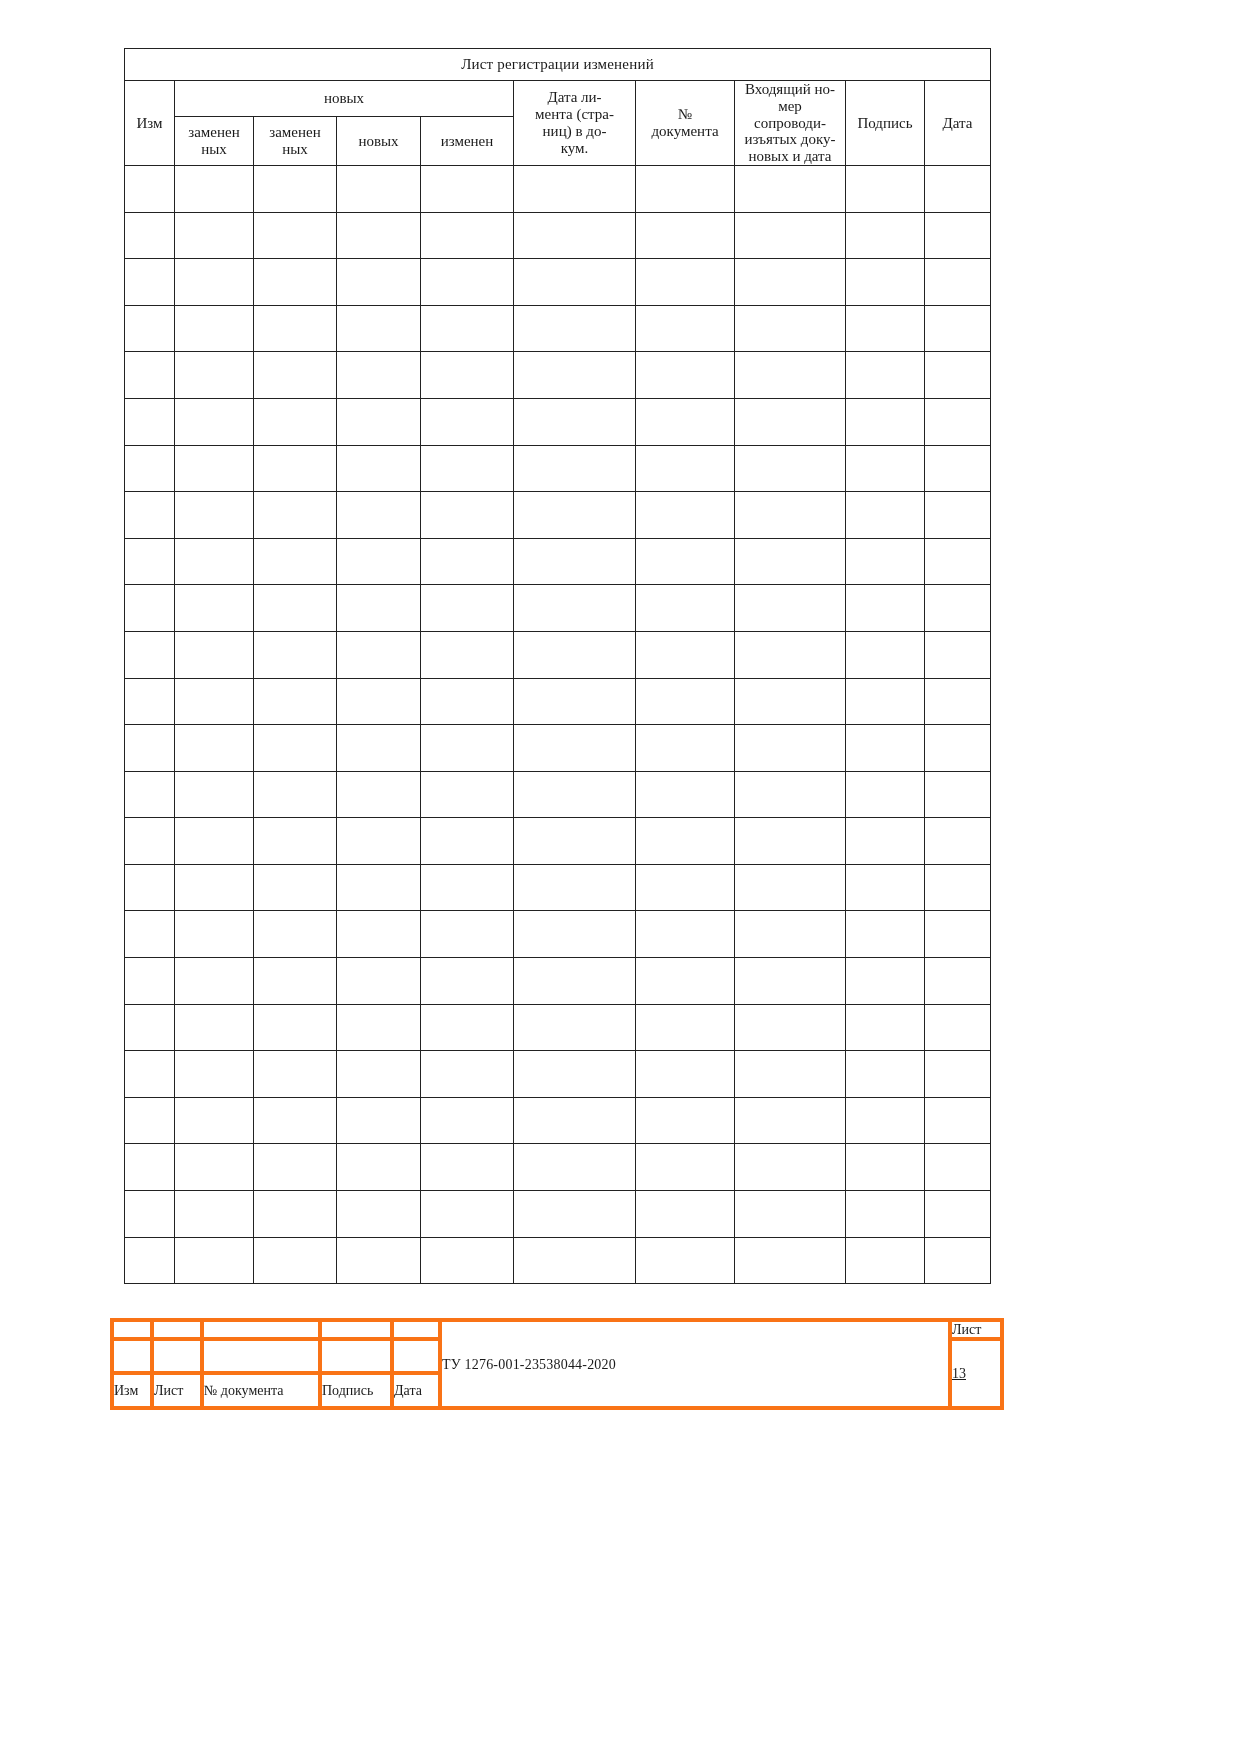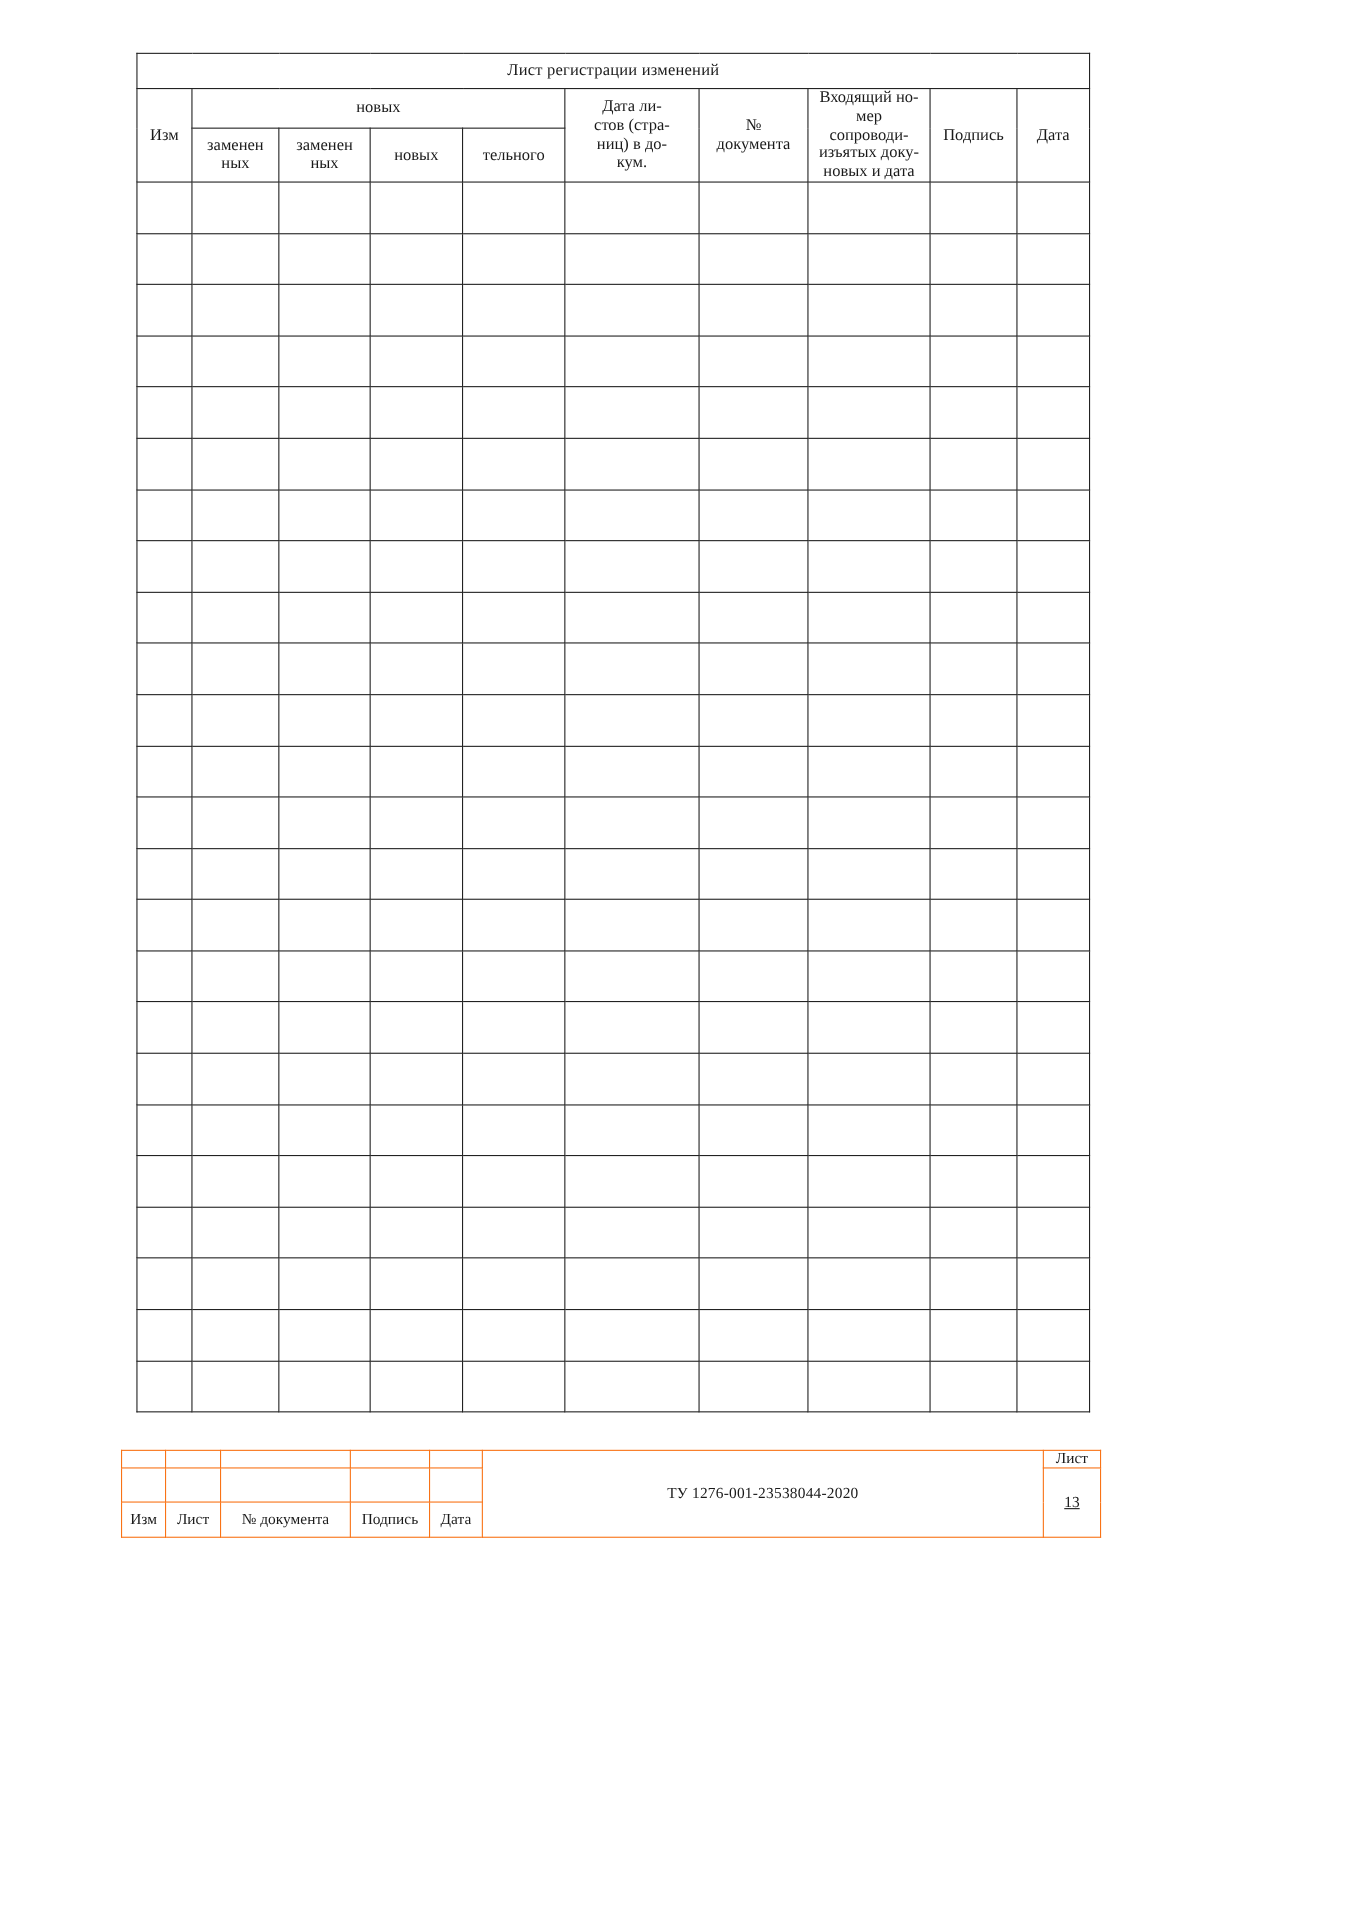--- a/index.html
+++ b/index.html
@@ -99,23 +99,23 @@
     left: 110px;
     top: 1318px;
     width: 890px;
   }
   table.stampt {
     border-collapse: collapse;
     table-layout: fixed;
     width: 890px;
   }
   table.stampt td {
-    border: 1px solid #f97316;
+    border: 4px solid #f97316;
     padding: 0;
-    text-align: center;
+    text-align: left;
     vertical-align: middle;
     font-size: 14px;
     font-weight: normal;
     line-height: 1.1;
   }
   col.s-izm     { width: 40px; }
   col.s-list    { width: 50px; }
   col.s-ndoc    { width: 118px; }
   col.s-podpis  { width: 72px; }
   col.s-data    { width: 48px; }
@@ -161,21 +161,21 @@
       </colgroup>
       <tbody>
         <tr>
           <td class="title-cell" colspan="10">Лист регистрации изменений</td>
         </tr>
         <tr>
           <td class="hdr-tall" rowspan="2">Изм</td>
           <td class="hdr-novyh" colspan="4">новых</td>
           <td class="hdr-tall hdr-pad" rowspan="2">
             <span>Дата ли-</span><br>
-            <span>стов (стра-</span><br>
+            <span>мента (стра-</span><br>
             <span>ниц) в до-</span><br>
             <span>кум.</span>
           </td>
           <td class="hdr-tall hdr-pad" rowspan="2">
             <span>№</span><br>
             <span>документа</span>
           </td>
           <td class="hdr-tall hdr-pad hdr-small" rowspan="2">
             <span>Входящий но-</span><br>
             <span>мер</span><br>
@@ -189,21 +189,21 @@
         <tr>
           <td class="hdr-sub">
             <span>заменен</span><br>
             <span>ных</span>
           </td>
           <td class="hdr-sub">
             <span>заменен</span><br>
             <span>ных</span>
           </td>
           <td class="hdr-sub">новых</td>
-          <td class="hdr-sub">тельного</td>
+          <td class="hdr-sub">изменен</td>
         </tr>
       </tbody>
       <tbody id="reg-body">
           <tr>
             <td class="row-cell"></td>
             <td class="row-cell"></td>
             <td class="row-cell"></td>
             <td class="row-cell"></td>
             <td class="row-cell"></td>
             <td class="row-cell"></td>

